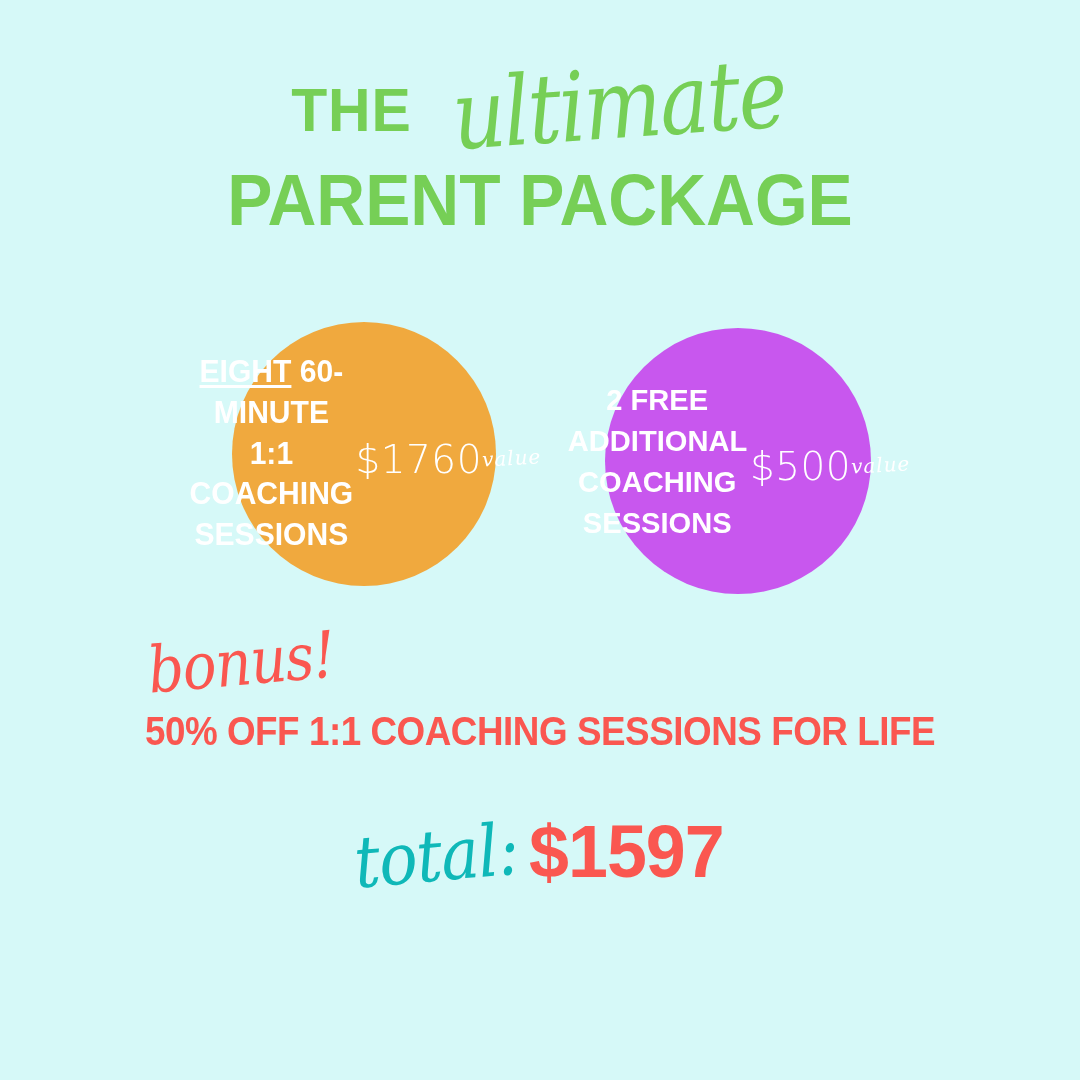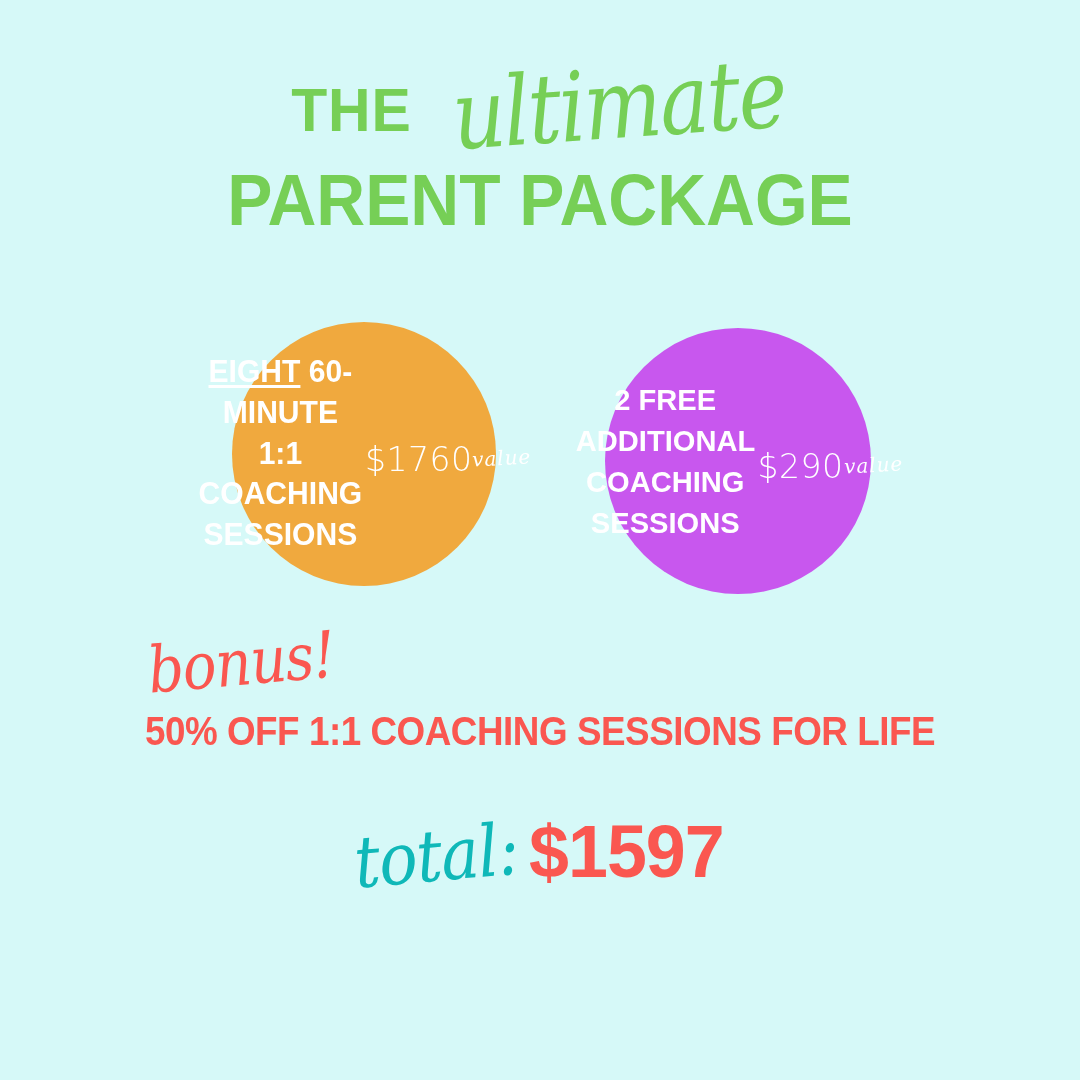--- a/index.html
+++ b/index.html
@@ -117,21 +117,21 @@
     line-height: 1.37;
   }
   .underline-word {
     text-decoration: underline;
     text-underline-offset: 3px;
     text-decoration-thickness: 3px;
   }
   .circle-price {
     font-family: "DejaVu Sans", sans-serif;
     font-weight: 300;
-    font-size: 33px;
+    font-size: 39px;
     line-height: 1;
     margin-top: 10px;
     letter-spacing: 0.5px;
     text-align: center;
   }
   .circle-value {
     font-family: "DejaVu Serif", serif;
     font-style: italic;
     font-weight: 400;
     font-size: 20px;
@@ -226,21 +226,21 @@
   <div class="circles">
 
     <div class="circle circle-orange">
       <div class="circle-title"><span class="underline-word">EIGHT</span><span> 60-MINUTE 1:1 COACHING SESSIONS</span></div>
       <div class="circle-price">$1760</div>
       <div class="circle-value">value</div>
     </div>
 
     <div class="circle circle-purple">
       <div class="circle-title">2 FREE ADDITIONAL COACHING SESSIONS</div>
-      <div class="circle-price">$290</div>
+      <div class="circle-price">$500</div>
       <div class="circle-value">value</div>
     </div>
 
   </div>
 
   <div class="bonus-block">
     <div class="bonus-script">bonus!</div>
     <div class="bonus-line">50% OFF 1:1 COACHING SESSIONS FOR LIFE</div>
   </div>
 

